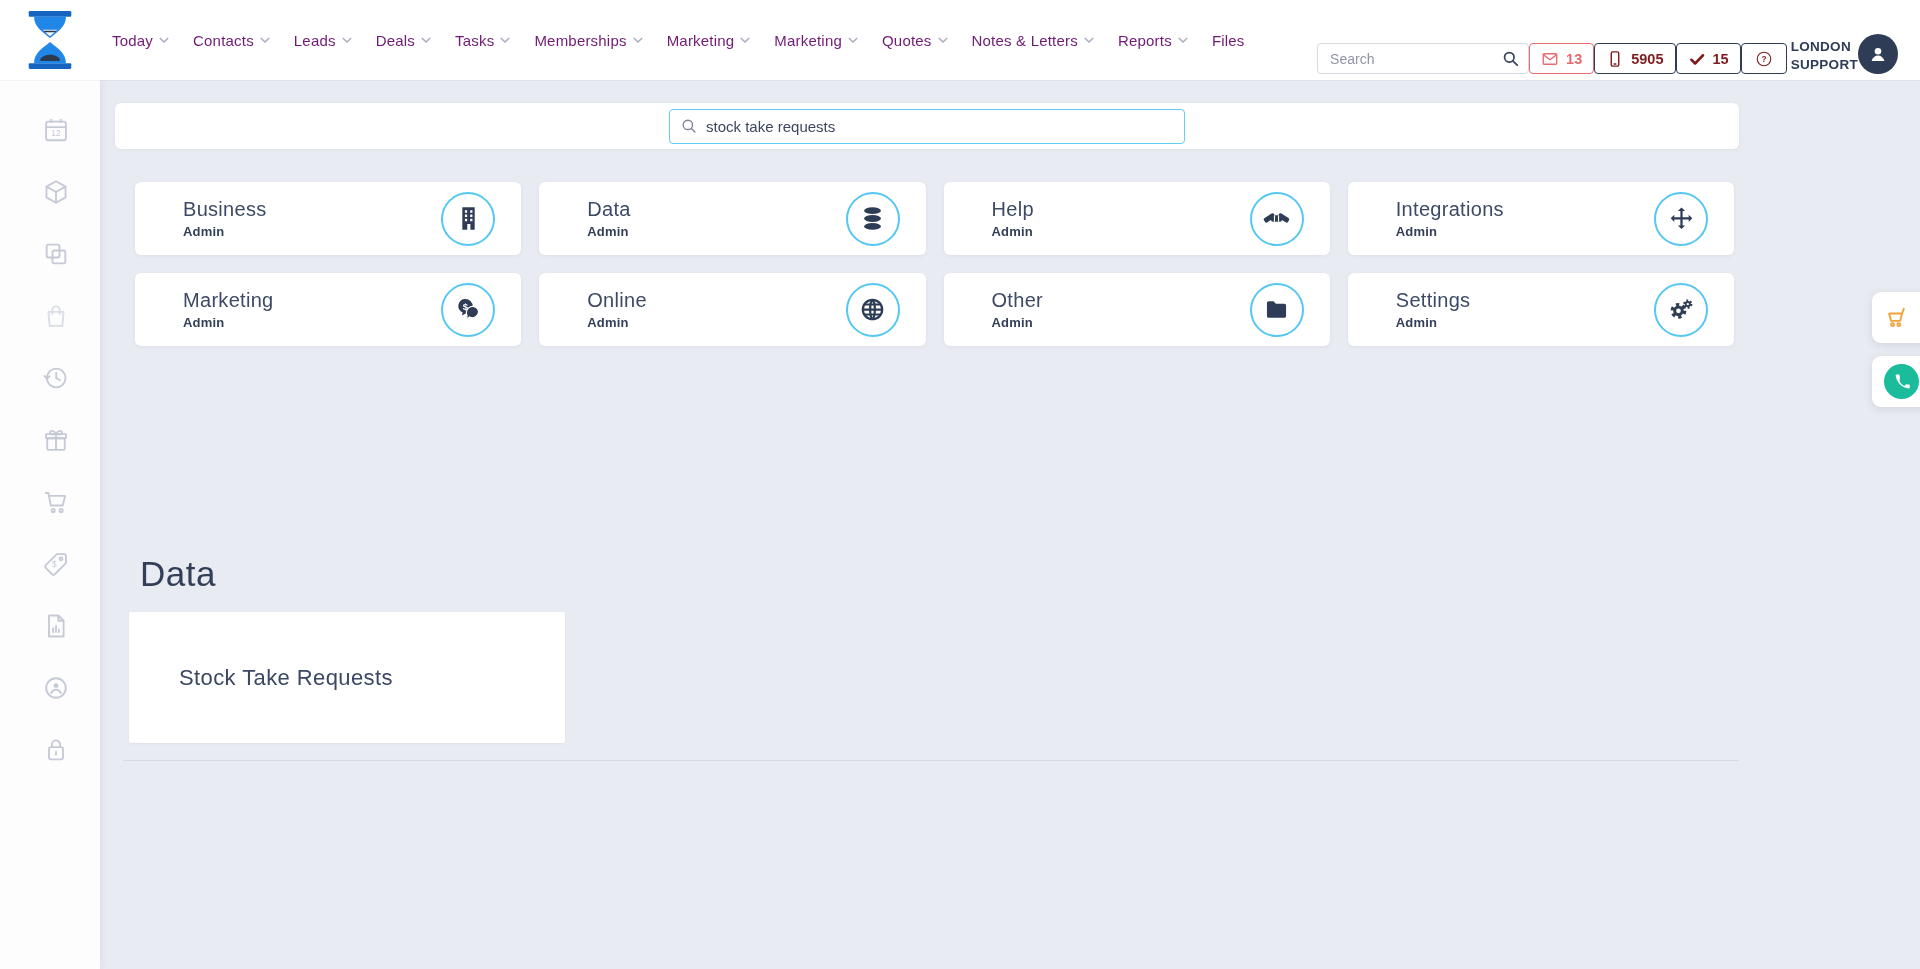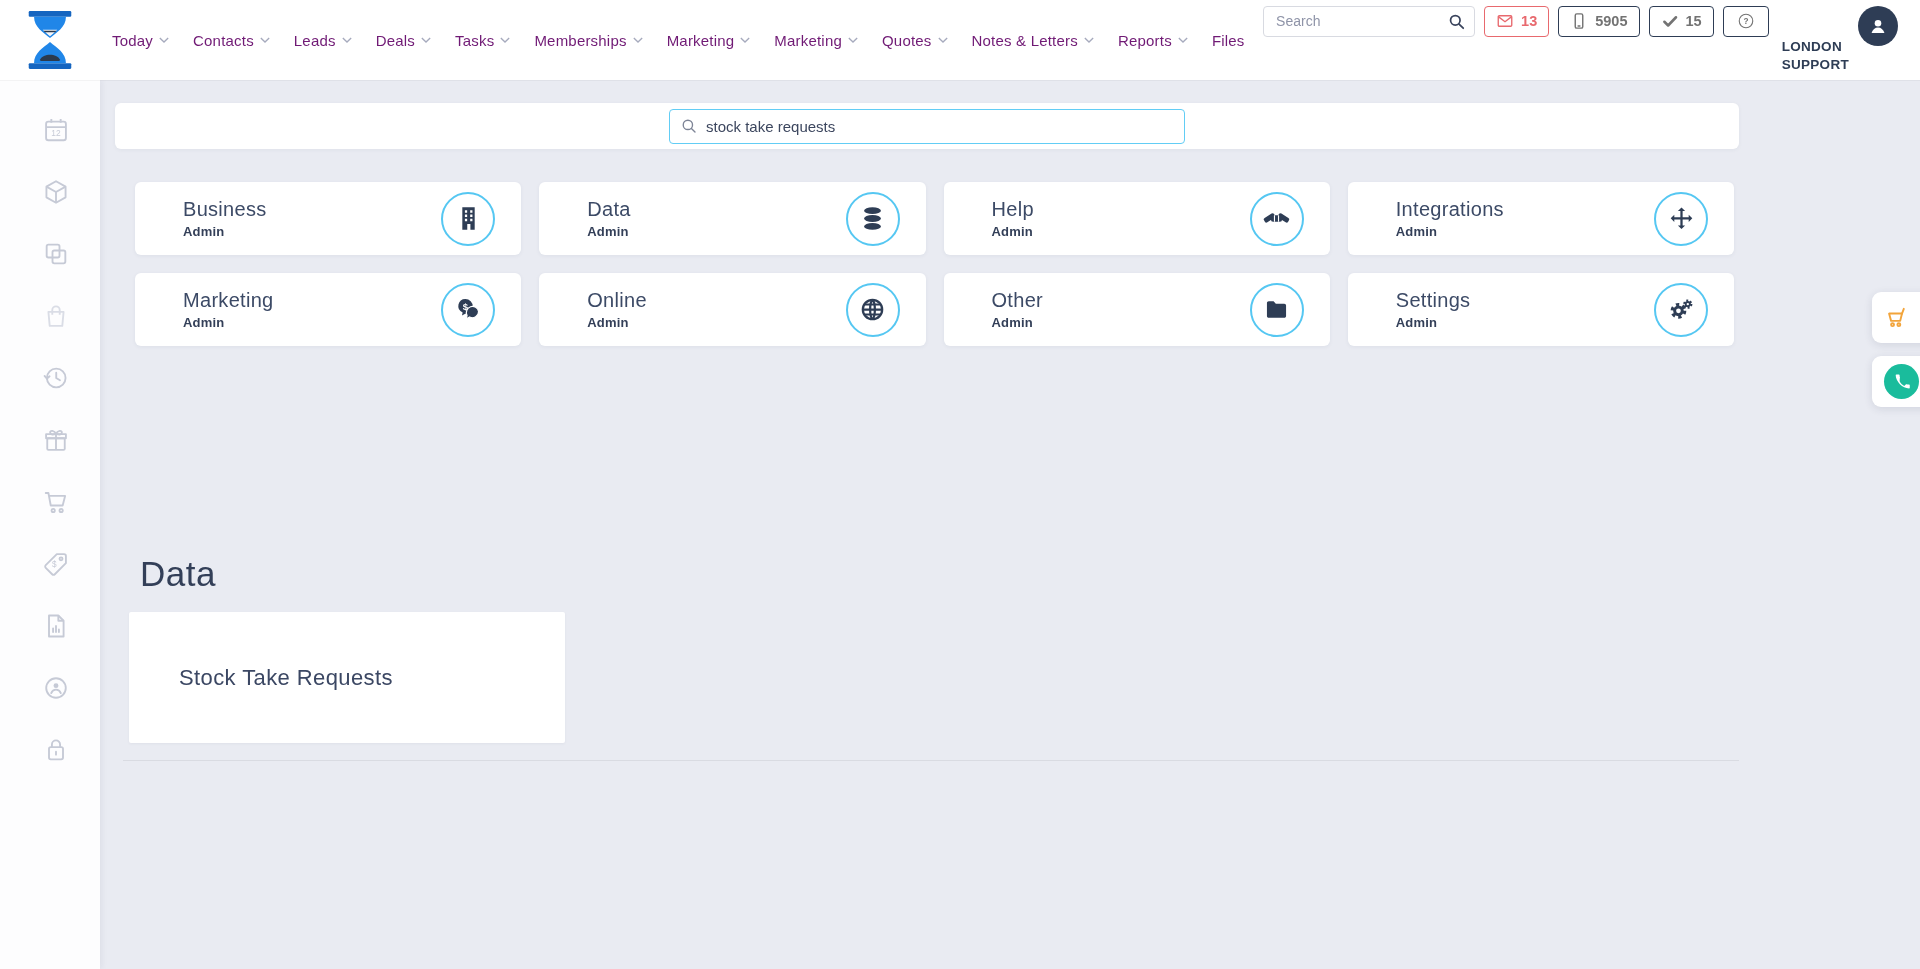--- a/index.html
+++ b/index.html
@@ -7,29 +7,29 @@
   body { font-family:"Liberation Sans", sans-serif; background:#e9ebf2; position:relative; }
 
   
   .topbar { position:absolute; top:0; left:0; width:1920px; height:80px; background:#ffffff;
             display:flex; align-items:center; z-index:30; box-shadow:0 1px 0 rgba(0,0,0,.04); }
   .logo-wrap { width:100px; display:flex; justify-content:center; align-items:center; }
   .mainnav { display:flex; align-items:center; gap:24px; margin-left:12px; }
   .nav-item { display:flex; align-items:center; gap:6px; color:#701a75; font-size:15px;
               letter-spacing:.2px; cursor:pointer; white-space:nowrap; text-decoration:none; }
   .nav-item svg { width:10px; height:10px; color:#a6aabd; }
-  .top-right { margin-left:auto; display:flex; align-items:flex-start; gap:9px; padding-right:22px; }
+  .top-right { margin-left:auto; display:flex; align-items:flex-end; padding-right:22px; }
   .hsearch { display:flex; align-items:center; width:212px; height:31px; border:1px solid #d8dae1;
              border-radius:4px; background:#fff; padding:0 8px 0 12px; }
   .hsearch input { border:none; outline:none; flex:1; font-size:14px; color:#3c465e;
                    font-family:"Liberation Sans",sans-serif; background:transparent; min-width:0; }
   .hsearch input::placeholder { color:#8f94a8; }
   .hsearch .mag { width:19px; height:19px; color:#39435c; flex:none; }
   .pill { display:flex; align-items:center; gap:7px; height:31px; padding:0 11px; border-radius:4px;
-          border:1.5px solid #2e3d55; color:#737373; font-size:14.5px; font-weight:700; cursor:pointer; background:#fff; }
+          border:1.5px solid #2e3d55; color:#7f1d1d; font-size:14.5px; font-weight:700; cursor:pointer; background:#fff; }
   .pill svg { width:18px; height:18px; }
   .pill.red { border-color:#e8696e; color:#e8696e; }
   .pill.help { padding:0 13px; }
   .username { font-size:13.5px; font-weight:700; color:#2e3d55; line-height:1.35; text-align:left;
               letter-spacing:.3px; margin-left:4px; white-space:nowrap;margin-top:32px; }
   .avatar { width:40px; height:40px; border-radius:50%; background:#2e3d55; display:flex;
             align-items:center; justify-content:center; cursor:pointer; }
   .avatar svg { width:22px; height:22px; }
 
   

